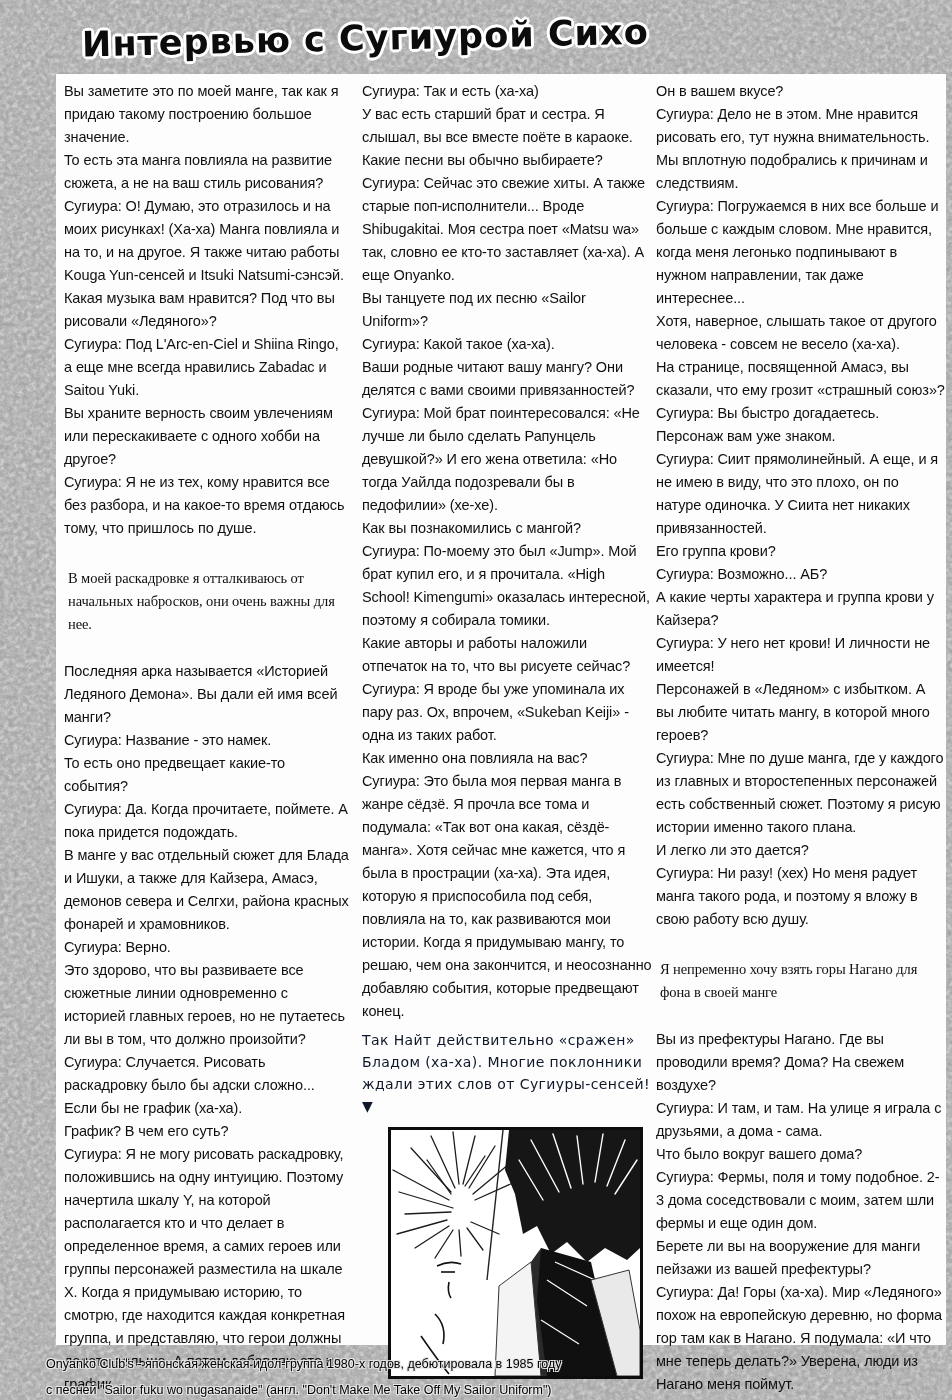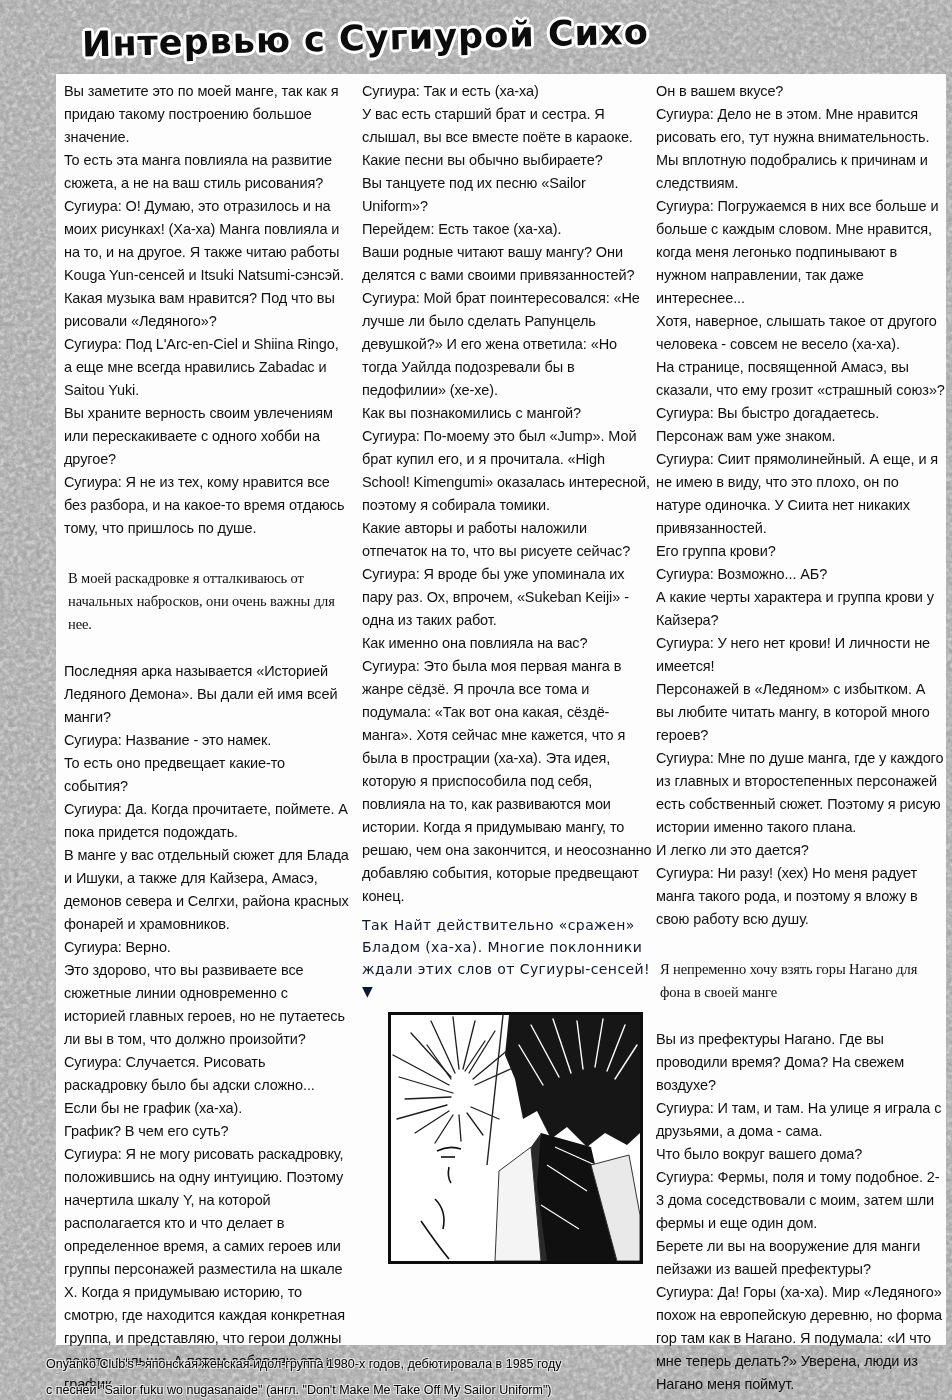--- a/index.html
+++ b/index.html
@@ -68,22 +68,23 @@
       <p class="blk question">Это здорово, что вы развиваете все сюжетные линии одновременно с историей главных героев, но не путаетесь ли вы в том, что должно произойти?</p>
       <p class="blk answer">Сугиура: Случается. Рисовать раскадровку было бы адски сложно... Если бы не график (ха-ха).</p>
       <p class="blk question">График? В чем его суть?</p>
       <p class="blk answer">Сугиура: Я не могу рисовать раскадровку, положившись на одну интуицию. Поэтому начертила шкалу Y, на которой располагается кто и что делает в определенное время, а самих героев или группы персонажей разместила на шкале X. Когда я придумываю историю, то смотрю, где находится каждая конкретная группа, и представляю, что герои должны делать дальше. А потом добавляю это на график.</p>
     </div>
 
   <div class="col col-2">
     <div>
         <p class="blk answer">Сугиура: Так и есть (ха-ха)</p>
         <p class="blk question">У вас есть старший брат и сестра. Я слышал, вы все вместе поёте в караоке. Какие песни вы обычно выбираете?</p>
+        <p class="blk answer">Сугиура: Сейчас это свежие хиты. А также старые поп-исполнители... Вроде Shibugakitai. Моя сестра поет «Matsu wa» так, словно ее кто-то заставляет (ха-ха). А еще Onyanko.</p>
         <p class="blk question">Вы танцуете под их песню «Sailor Uniform»?</p>
-        <p class="blk answer">Перейдем: Есть такое (ха-ха).</p>
+        <p class="blk answer">Сугиура: Какой такое (ха-ха).</p>
         <p class="blk question">Ваши родные читают вашу мангу? Они делятся с вами своими привязанностей?</p>
         <p class="blk answer">Сугиура: Мой брат поинтересовался: «Не лучше ли было сделать Рапунцель девушкой?» И его жена ответила: «Но тогда Уайлда подозревали бы в педофилии» (хе-хе).</p>
         <p class="blk question">Как вы познакомились с мангой?</p>
         <p class="blk answer">Сугиура: По-моему это был «Jump». Мой брат купил его, и я прочитала. «High School! Kimengumi» оказалась интересной, поэтому я собирала томики.</p>
         <p class="blk question">Какие авторы и работы наложили отпечаток на то, что вы рисуете сейчас?</p>
         <p class="blk answer">Сугиура: Я вроде бы уже упоминала их пару раз. Ох, впрочем, «Sukeban Keiji» - одна из таких работ.</p>
         <p class="blk question">Как именно она повлияла на вас?</p>
         <p class="blk answer">Сугиура: Это была моя первая манга в жанре сёдзё. Я прочла все тома и подумала: «Так вот она какая, сёздё-манга». Хотя сейчас мне кажется, что я была в прострации (ха-ха). Эта идея, которую я приспособила под себя, повлияла на то, как развиваются мои истории. Когда я придумываю мангу, то решаю, чем она закончится, и неосознанно добавляю события, которые предвещают конец.</p>
         <p class="blk note">Так Найт действительно «сражен» Бладом (ха-ха). Многие поклонники ждали этих слов от Сугиуры-сенсей! ▼</p>
       </div>

